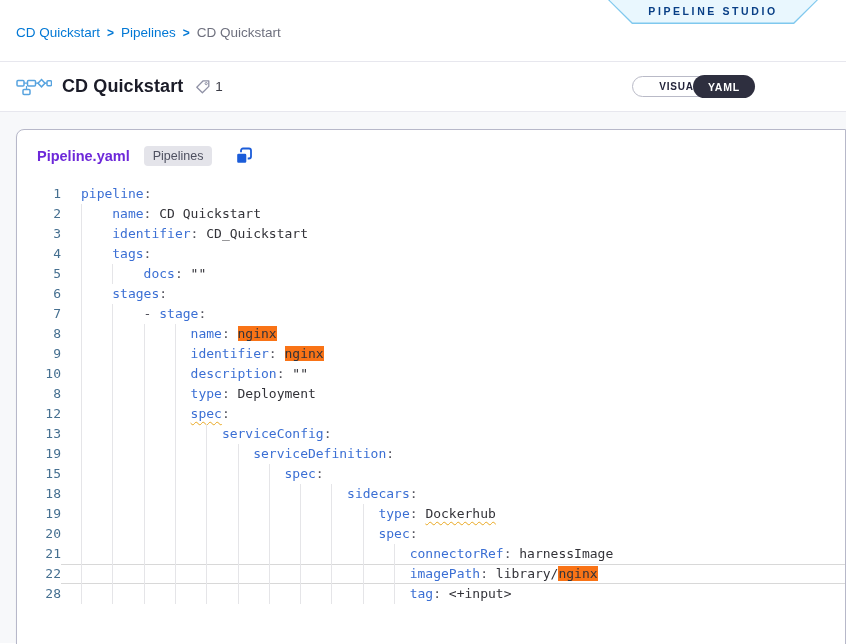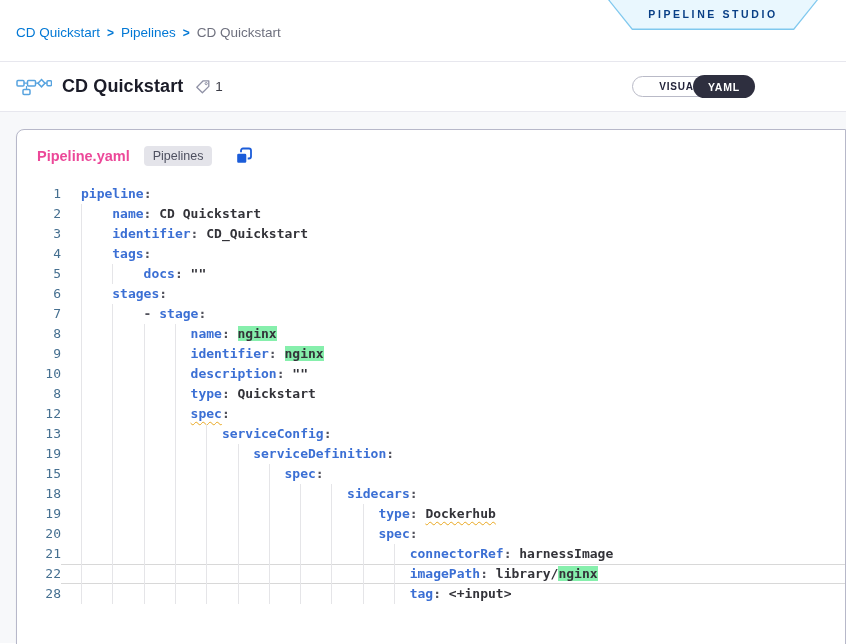--- a/index.html
+++ b/index.html
@@ -7,21 +7,21 @@
     font-family:"Liberation Sans","DejaVu Sans",sans-serif; }
 
   
   .topbar { position:relative; height:62px; background:#fff;
     border-bottom:1px solid #e7e7ee; display:flex; align-items:center; padding:0 16px; }
   .crumbs { display:flex; align-items:center; gap:7px; font-size:13.5px; font-weight:500; padding-top:4px;}
   .crumb-link { color:#0278d5; text-decoration:none; cursor:pointer; }
   .crumb-sep { color:#0278d5; font-weight:700; font-size:12px; }
   .crumb-current { color:#6e707e; font-weight:500; }
 
-  .banner { position:absolute; top:0; right:28px; width:210px; height:30px;
+  .banner { position:absolute; top:0; right:28px; width:210px; height:24px;
     background:#7fc8ee; clip-path:polygon(0 0,100% 0,calc(100% - 24px) 100%,24px 100%); }
   .banner-inner { position:absolute; left:1.5px; right:1.5px; top:0; bottom:1.5px;
     background:#e9f7fe; clip-path:polygon(0 0,100% 0,calc(100% - 23px) 100%,23px 100%);
     display:flex; align-items:center; justify-content:center; }
   .banner-inner span { font-size:10.5px; font-weight:700; letter-spacing:2.6px; color:#093f86; }
 
   
   .titlebar { height:50px; background:#fff; border-bottom:1px solid #e7e7ee;
     display:flex; align-items:center; padding:0 16px; }
   .pipe-icon { flex:none; margin-top:2px; }
@@ -36,38 +36,38 @@
     letter-spacing:0.8px; color:#23243a; cursor:pointer; }
   .toggle-yaml { position:absolute; right:-1px; top:-1px; bottom:-1px; width:62px;
     background:#2e2f3f; border-radius:12px; display:flex; align-items:center; justify-content:center;
     font-size:10.5px; font-weight:700; letter-spacing:0.8px; color:#fff; cursor:pointer; }
 
   
   .page { position:relative; height:calc(644px - 113px); background:#f7f8fa; }
   .card { position:absolute; left:16px; top:17px; right:0; bottom:-10px; background:#fff;
     border:1px solid #b7b8c9; border-radius:8px 0 0 0; box-shadow:0 1px 2px rgba(40,41,61,0.06); }
   .card-header { height:52px; display:flex; align-items:center; padding:0 20px; }
-  .file-name { font-size:14.5px; font-weight:700; color:#ec4899; }
+  .file-name { font-size:14.5px; font-weight:700; color:#6d28d9; }
   .chip { margin-left:14px; background:#e4e4ea; color:#4e5060; font-size:12.5px;
     padding:3px 9px; border-radius:4px; }
   .copy-btn { margin-left:22px; background:none; border:none; cursor:pointer; padding:0; display:flex; }
 
   
   .editor { font-family:"DejaVu Sans Mono","Liberation Mono",monospace;
     font-size:13px; line-height:20px; padding-top:2px; }
   .row { display:flex; height:20px; }
   .ln { flex:none; width:44px; text-align:right; color:#456f90; user-select:none; }
-  .code { flex:1; white-space:pre; padding-left:20px; color:#333339;font-weight:bold; }
+  .code { flex:1; white-space:pre; padding-left:20px; color:#333339; }
   .code.cur { box-shadow:inset 0 1px 0 #d8d8d8, inset 0 -1px 0 #d8d8d8; }
   .ind { display:inline-block; height:20px; vertical-align:top;
     background-image:repeating-linear-gradient(to right,#e5e5e8 0,#e5e5e8 1px,transparent 1px,transparent 4ch); }
   .tok-k { color:#3b6fd4; }
   .tok-p { color:#52525c; }
   .tok-v { color:#333339; }
-  .tok-h { color:#333339; background:#86efac; }
+  .tok-h { color:#333339; background:#f97316; }
   .tok-w { text-decoration-line:underline; text-decoration-style:wavy;
     text-decoration-color:#e9a720; text-decoration-thickness:1px; text-underline-offset:3px; }
 </style>
 </head>
 <body>
 
 <div class="topbar">
   <nav class="crumbs">
     <a class="crumb-link">CD Quickstart</a>
     <span class="crumb-sep">&gt;</span>
@@ -156,21 +156,21 @@
         <div class="row">
           <span class="ln">9</span>
           <span class="code"><span class="ind" style="width: 14ch;"></span><span class="tok-k">identifier</span><span class="tok-p">:</span><span class="tok-v"> </span><span class="tok-h">nginx</span></span>
         </div>
         <div class="row">
           <span class="ln">10</span>
           <span class="code"><span class="ind" style="width: 14ch;"></span><span class="tok-k">description</span><span class="tok-p">:</span><span class="tok-v"> ""</span></span>
         </div>
         <div class="row">
           <span class="ln">8</span>
-          <span class="code"><span class="ind" style="width: 14ch;"></span><span class="tok-k">type</span><span class="tok-p">:</span><span class="tok-v"> Quickstart</span></span>
+          <span class="code"><span class="ind" style="width: 14ch;"></span><span class="tok-k">type</span><span class="tok-p">:</span><span class="tok-v"> Deployment</span></span>
         </div>
         <div class="row">
           <span class="ln">12</span>
           <span class="code"><span class="ind" style="width: 14ch;"></span><span class="tok-k tok-w">spec</span><span class="tok-p">:</span></span>
         </div>
         <div class="row">
           <span class="ln">13</span>
           <span class="code"><span class="ind" style="width: 18ch;"></span><span class="tok-k">serviceConfig</span><span class="tok-p">:</span></span>
         </div>
         <div class="row">

